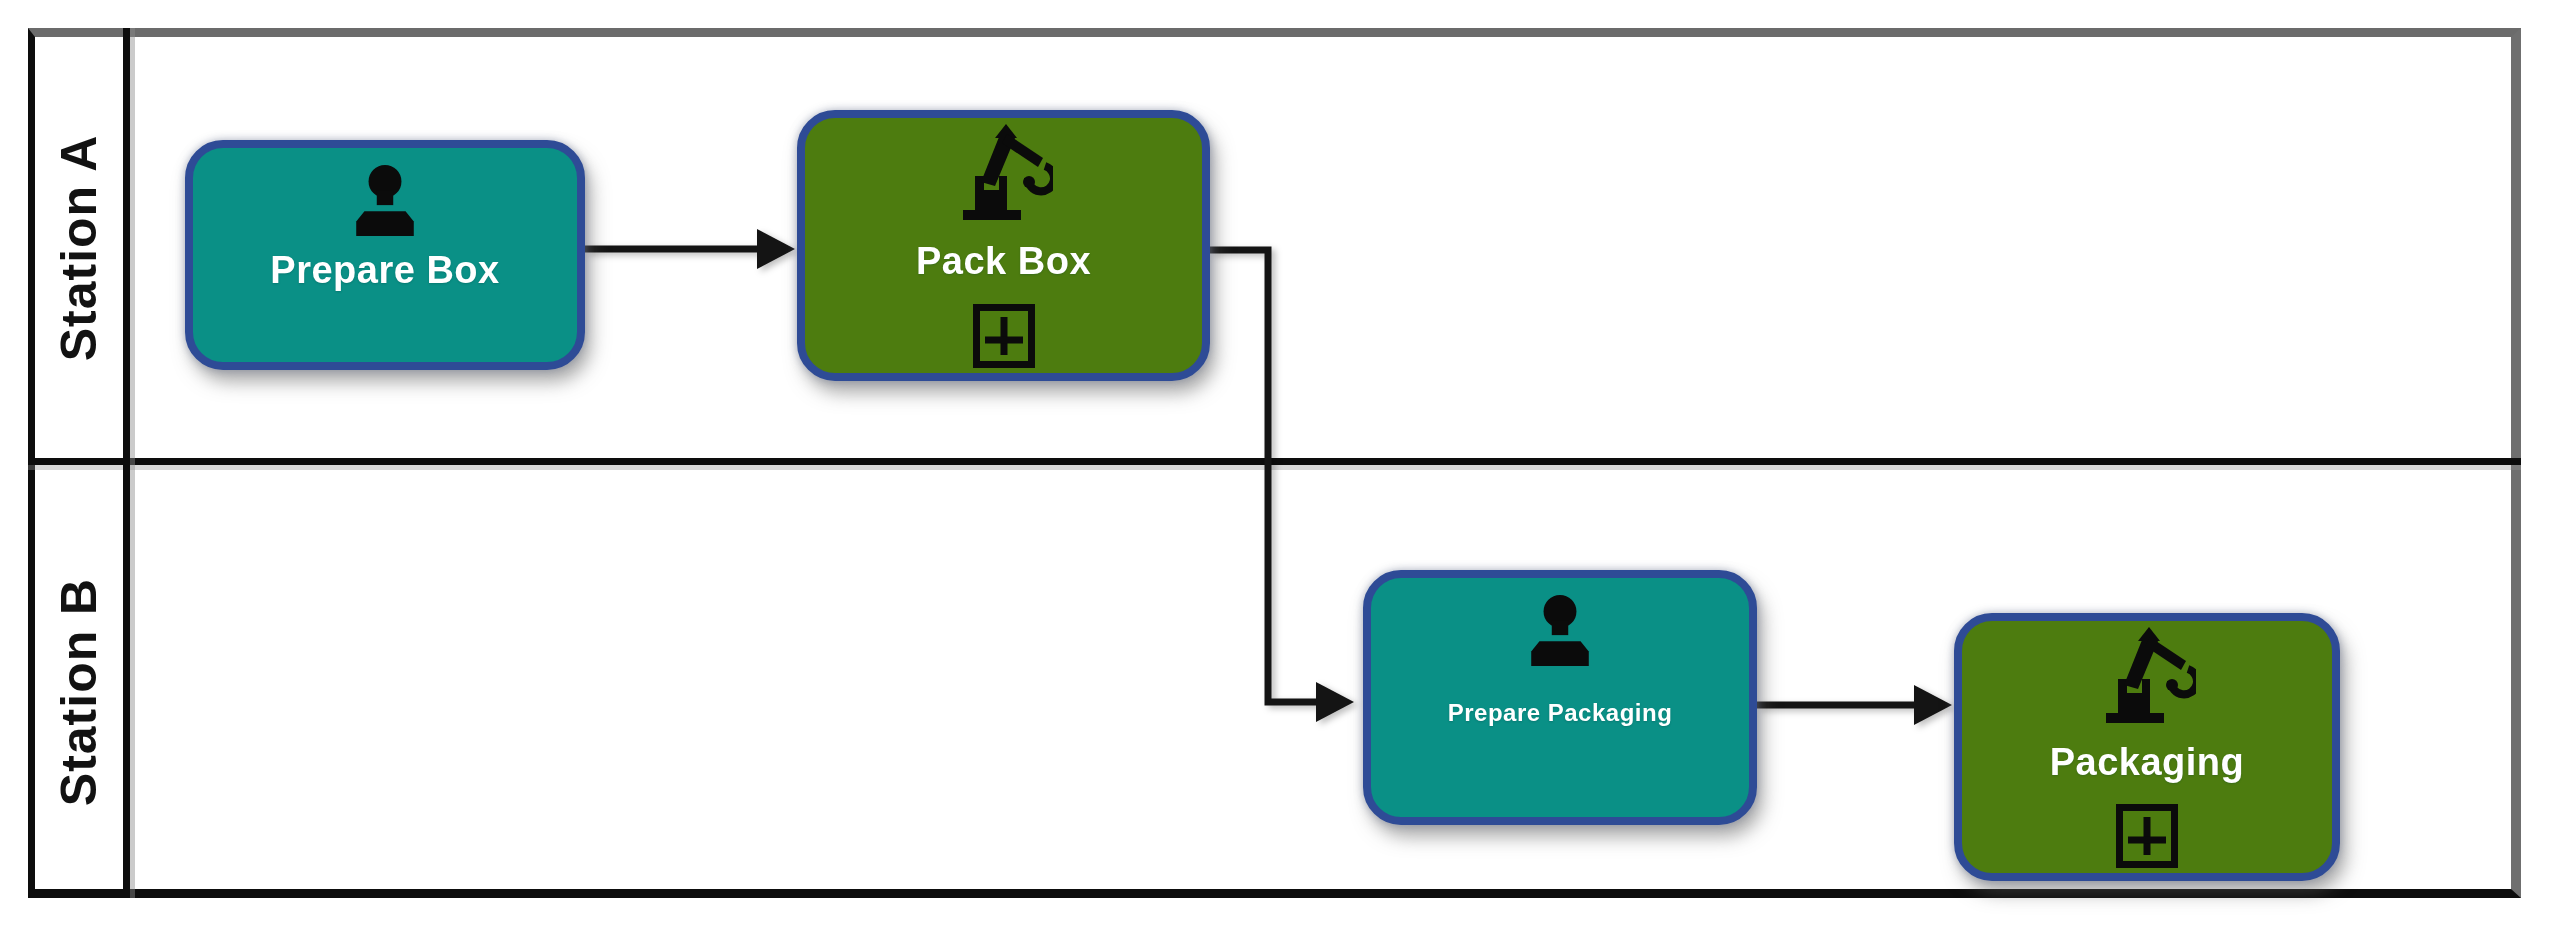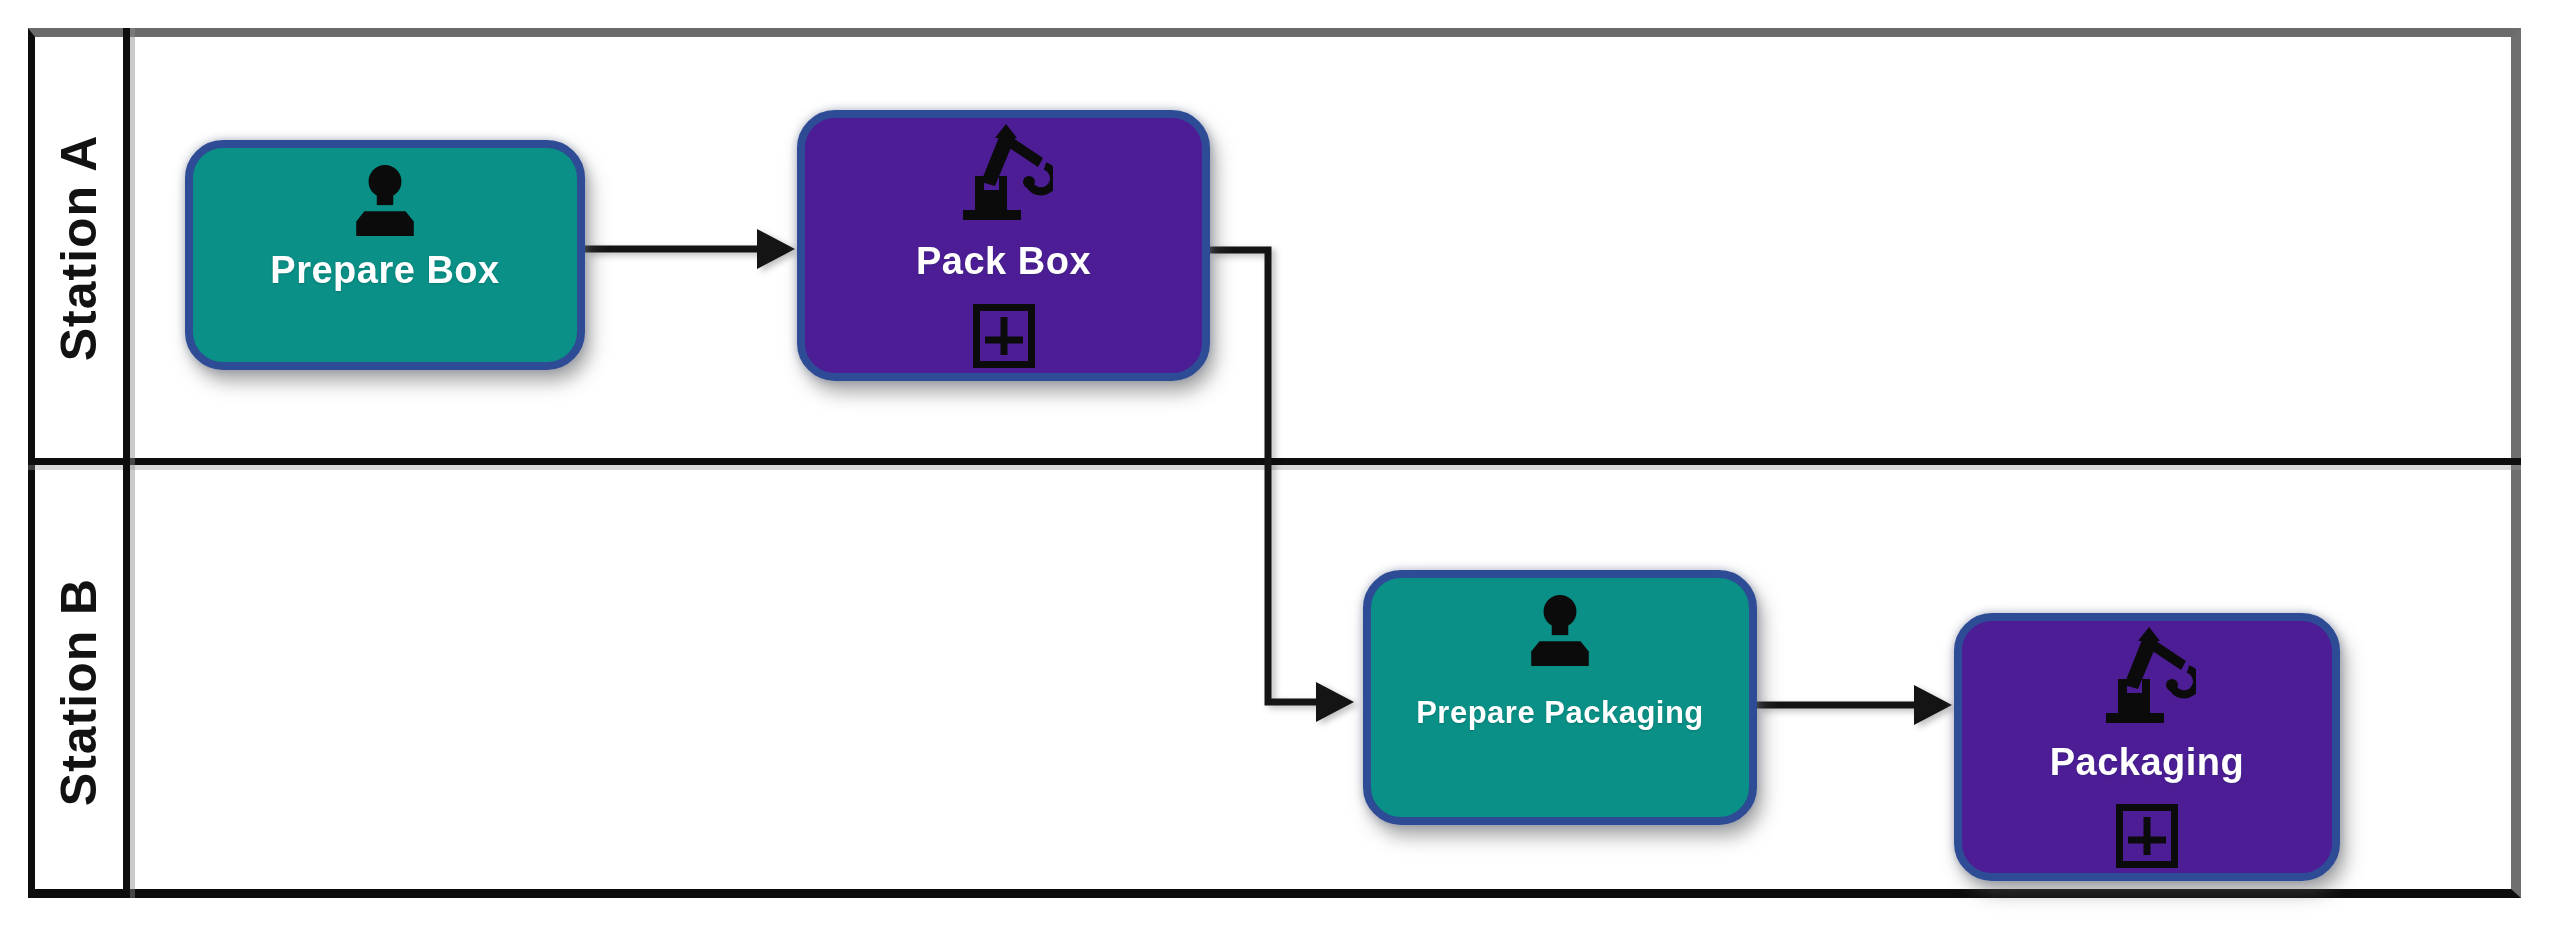--- a/index.html
+++ b/index.html
@@ -34,38 +34,38 @@
     transform:rotate(-90deg); white-space:nowrap;
     font-size:50px; font-weight:bold; color:#121212; letter-spacing:1px;
   }
   
   .task {
     position:absolute; box-sizing:border-box;
     border:8px solid #2e4b96; border-radius:38px; color:#ffffff;
     box-shadow:0 0 9px rgba(110,120,150,.55), 6px 12px 18px rgba(90,90,90,.5);
   }
   .task--human { background:#0a9086; }
-  .task--robot { background:#4c1d95; }
+  .task--robot { background:#4d7c0f; }
   #task-prepare-box       { left:185px;  top:96px; width:400px; height:230px;margin-top:44px; }
   #task-pack-box          { left:797px;  top:110px; width:413px; height:271px; }
   #task-prepare-packaging { left:1363px; top:570px; width:394px; height:255px; }
   #task-packaging         { left:1954px; top:565px; width:386px; height:268px;margin-top:48px; }
   .task-icon {
     position:absolute; left:50%; transform:translateX(-50%);
     display:block; line-height:0;
   }
   .task-icon.person { top:16px; width:74px; height:74px; }
   .task-icon.robot  { top:6px;  width:98px; height:96px; }
   .task-label {
     position:absolute; left:0; right:0; top:calc(50% + 15px);
     transform:translateY(-50%);
     text-align:center; font-weight:bold; font-size:38px; letter-spacing:0.5px;
     text-shadow:0 1px 2px rgba(0,60,60,.25);
   }
-  #task-prepare-packaging .task-label { font-size:31px; }
+  #task-prepare-packaging .task-label { font-size:24px; }
   
   .subprocess-marker {
     position:absolute; left:50%; bottom:5px; transform:translateX(-50%);
     width:62px; height:64px; box-sizing:border-box; border:7px solid #0b0b0b;
   }
   .subprocess-marker::before {
     content:""; position:absolute; left:50%; top:6px; bottom:6px; width:7px;
     transform:translateX(-50%); background:#0b0b0b;
   }
   .subprocess-marker::after {

